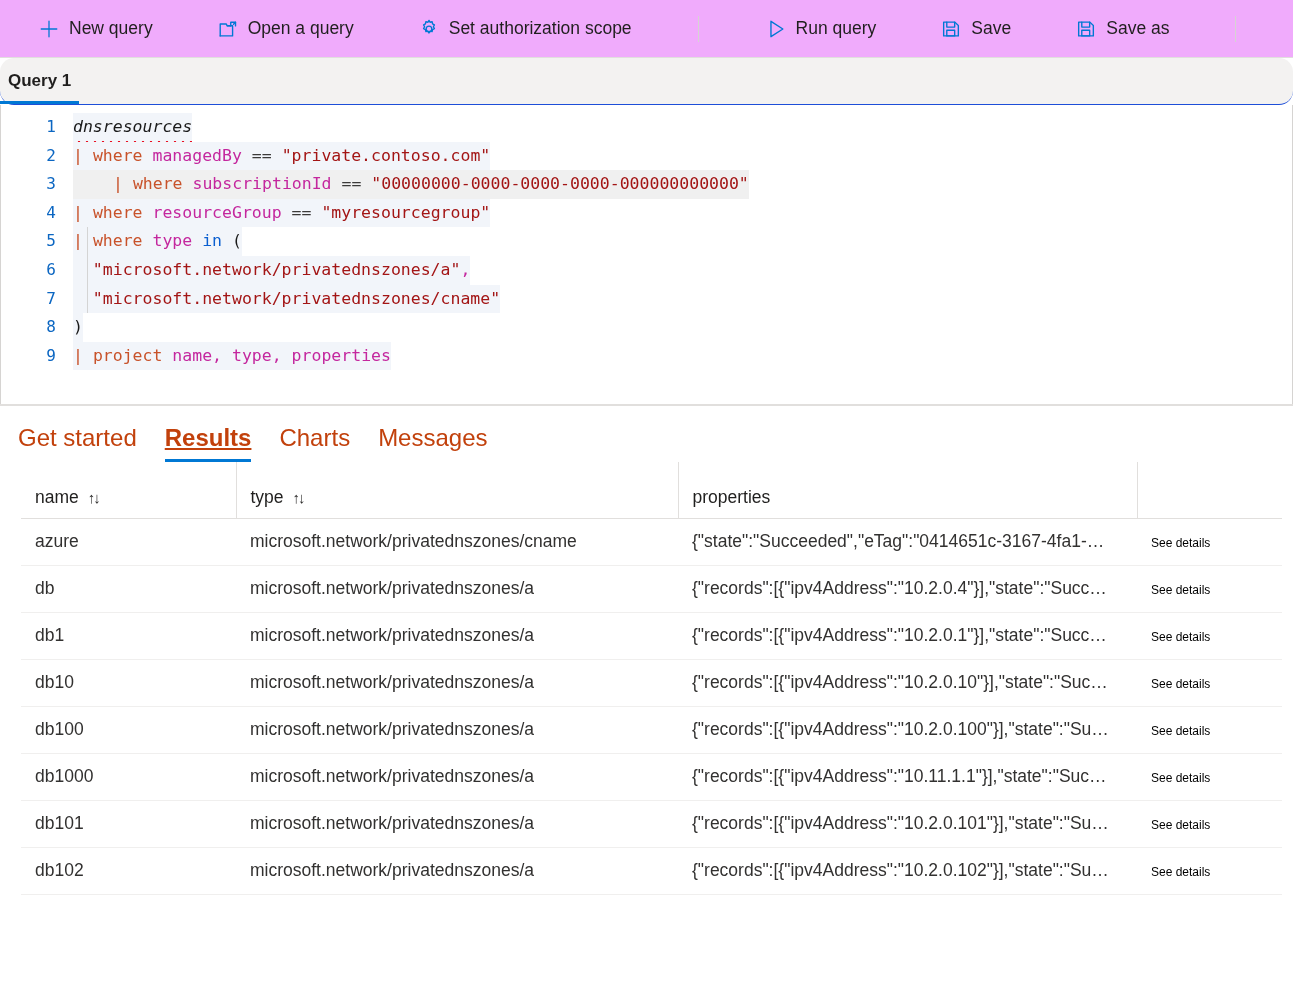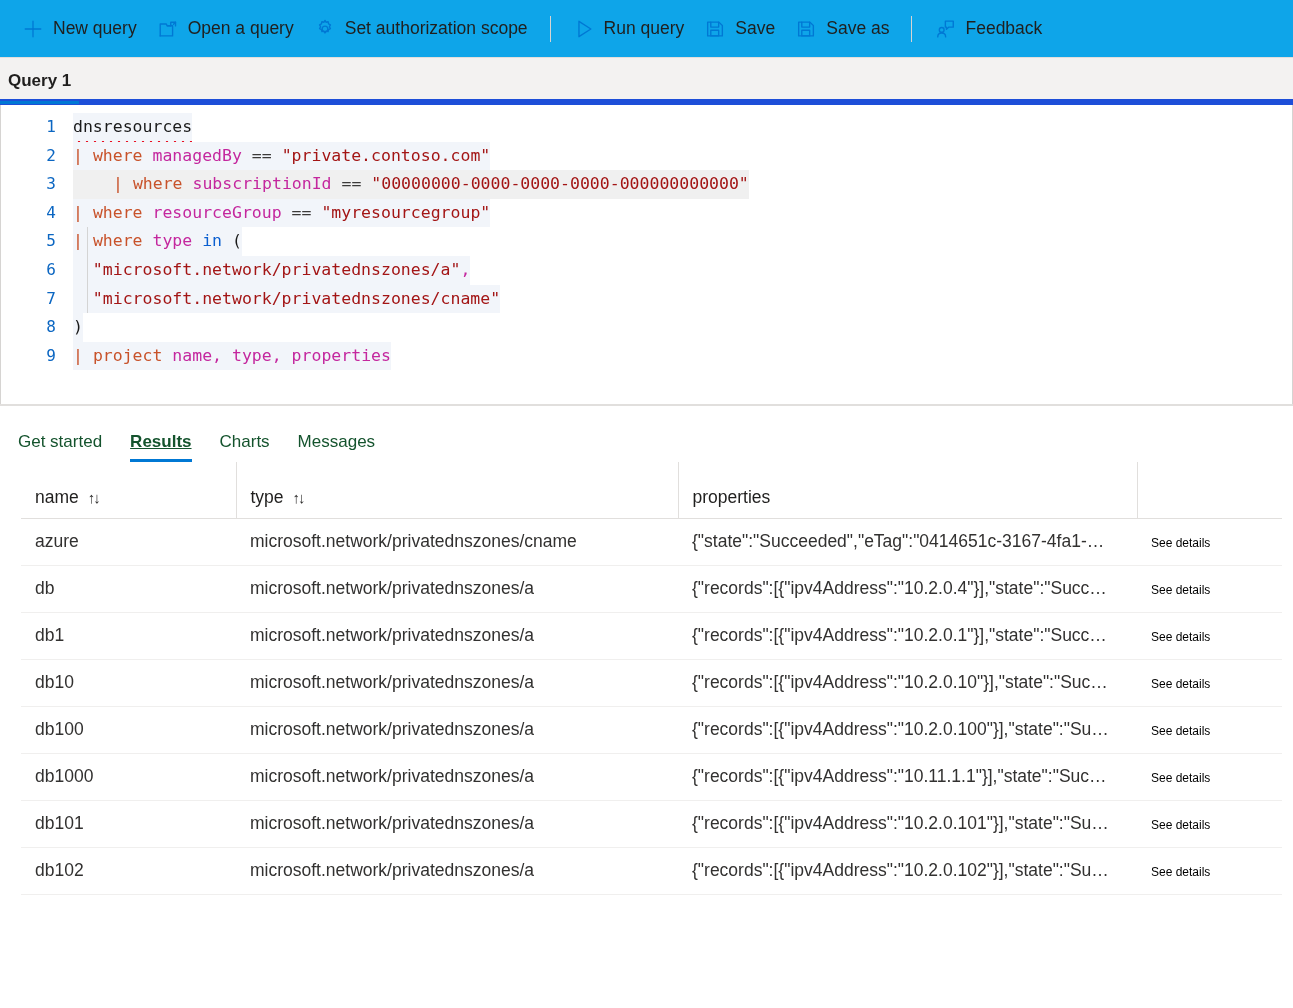--- a/index.html
+++ b/index.html
@@ -22,23 +22,24 @@
     flex-direction: column;
     background: #ffffff;
   }
 
   
   .commandbar {
     height: 58px;
     min-height: 58px;
     display: flex;
     align-items: center;
-    padding-left: 12px;
+    padding-left: 28px;
     border-bottom: 1px solid #e1dfdd;
-    background: #0ea5e9;
+    background: #f0abfc;
+    gap: 44px;
   }
 
   .cmd {
     display: flex;
     align-items: center;
     height: 40px;
     padding: 0 10px;
     cursor: pointer;
     white-space: nowrap;
     background: transparent;
@@ -70,21 +71,23 @@
     margin: 0 12px;
     flex: 0 0 auto;
   }
 
   
   .querytabs {
     height: 47px;
     min-height: 47px;
     background: #f3f2f1;
     display: flex;
-    border-bottom: 6px solid #1d4ed8;
+    align-items: flex-end;
+    border-bottom: 1px solid #1d4ed8;
+    border-radius: 14px;
   }
   .qtab {
     position: relative;
     height: 46px;
     display: flex;
     align-items: center;
     padding: 0 16px 0 8px;
     font-size: 17px;
     font-weight: 600;
     color: #201f1e;
@@ -164,20 +167,21 @@
   .t-op-in { color: #0b5fd0; }
   .t-col   { color: #c4279e; }
   .t-eq    { color: #3b3a39; }
   .t-str   { color: #a31515; }
   .t-paren { color: #1a1a1a; }
   .t-comma { color: #c4279e; }
 
   .squiggle {
     position: relative;
     display: inline-block;
+    font-style: italic;
   }
   .squiggle::after {
     content: "";
     position: absolute;
     left: 0;
     right: 0;
     bottom: -3px;
     height: 4px;
     background-image:
       radial-gradient(circle at 2px 3px, #e81123 1.3px, transparent 1.6px),
@@ -208,22 +212,22 @@
   .restabs {
     display: flex;
     align-items: flex-end;
     padding: 14px 0 0 14px;
     height: 56px;
     min-height: 56px;
   }
   .rtab {
     position: relative;
     padding: 0 14px 12px 14px;
-    font-size: 17px;
-    color: #14532d;
+    font-size: 24px;
+    color: #c2410c;
     cursor: pointer;
     line-height: 1;
   }
   .rtab:first-child { padding-left: 4px; }
   .rtab.active { font-weight: 700; text-decoration: underline; }
   .rtab.active::after {
     content: "";
     position: absolute;
     left: 14px; right: 14px; bottom: 0;
     height: 3px;

